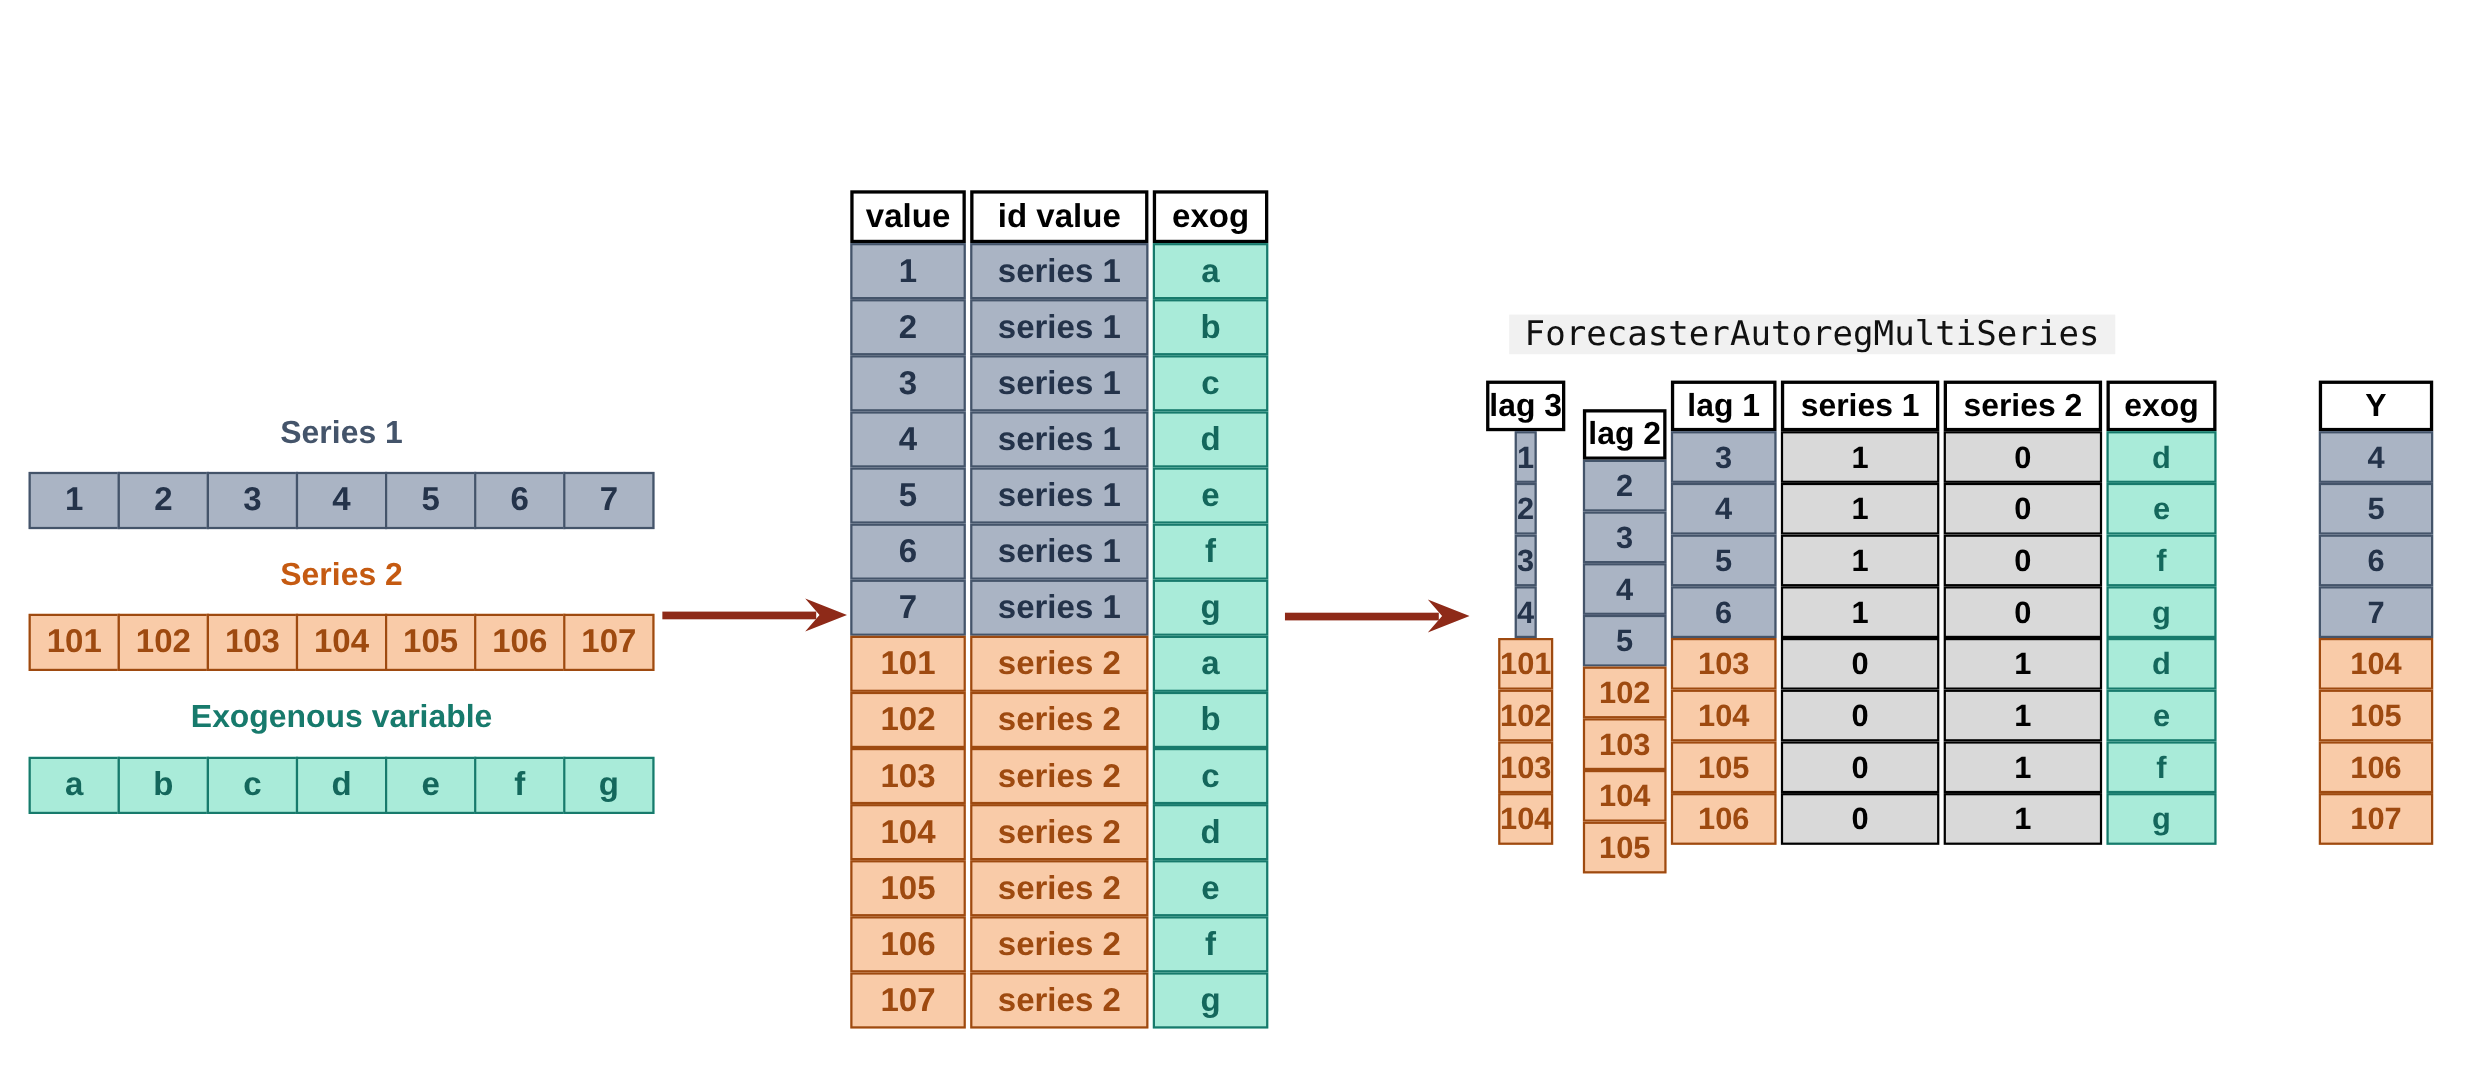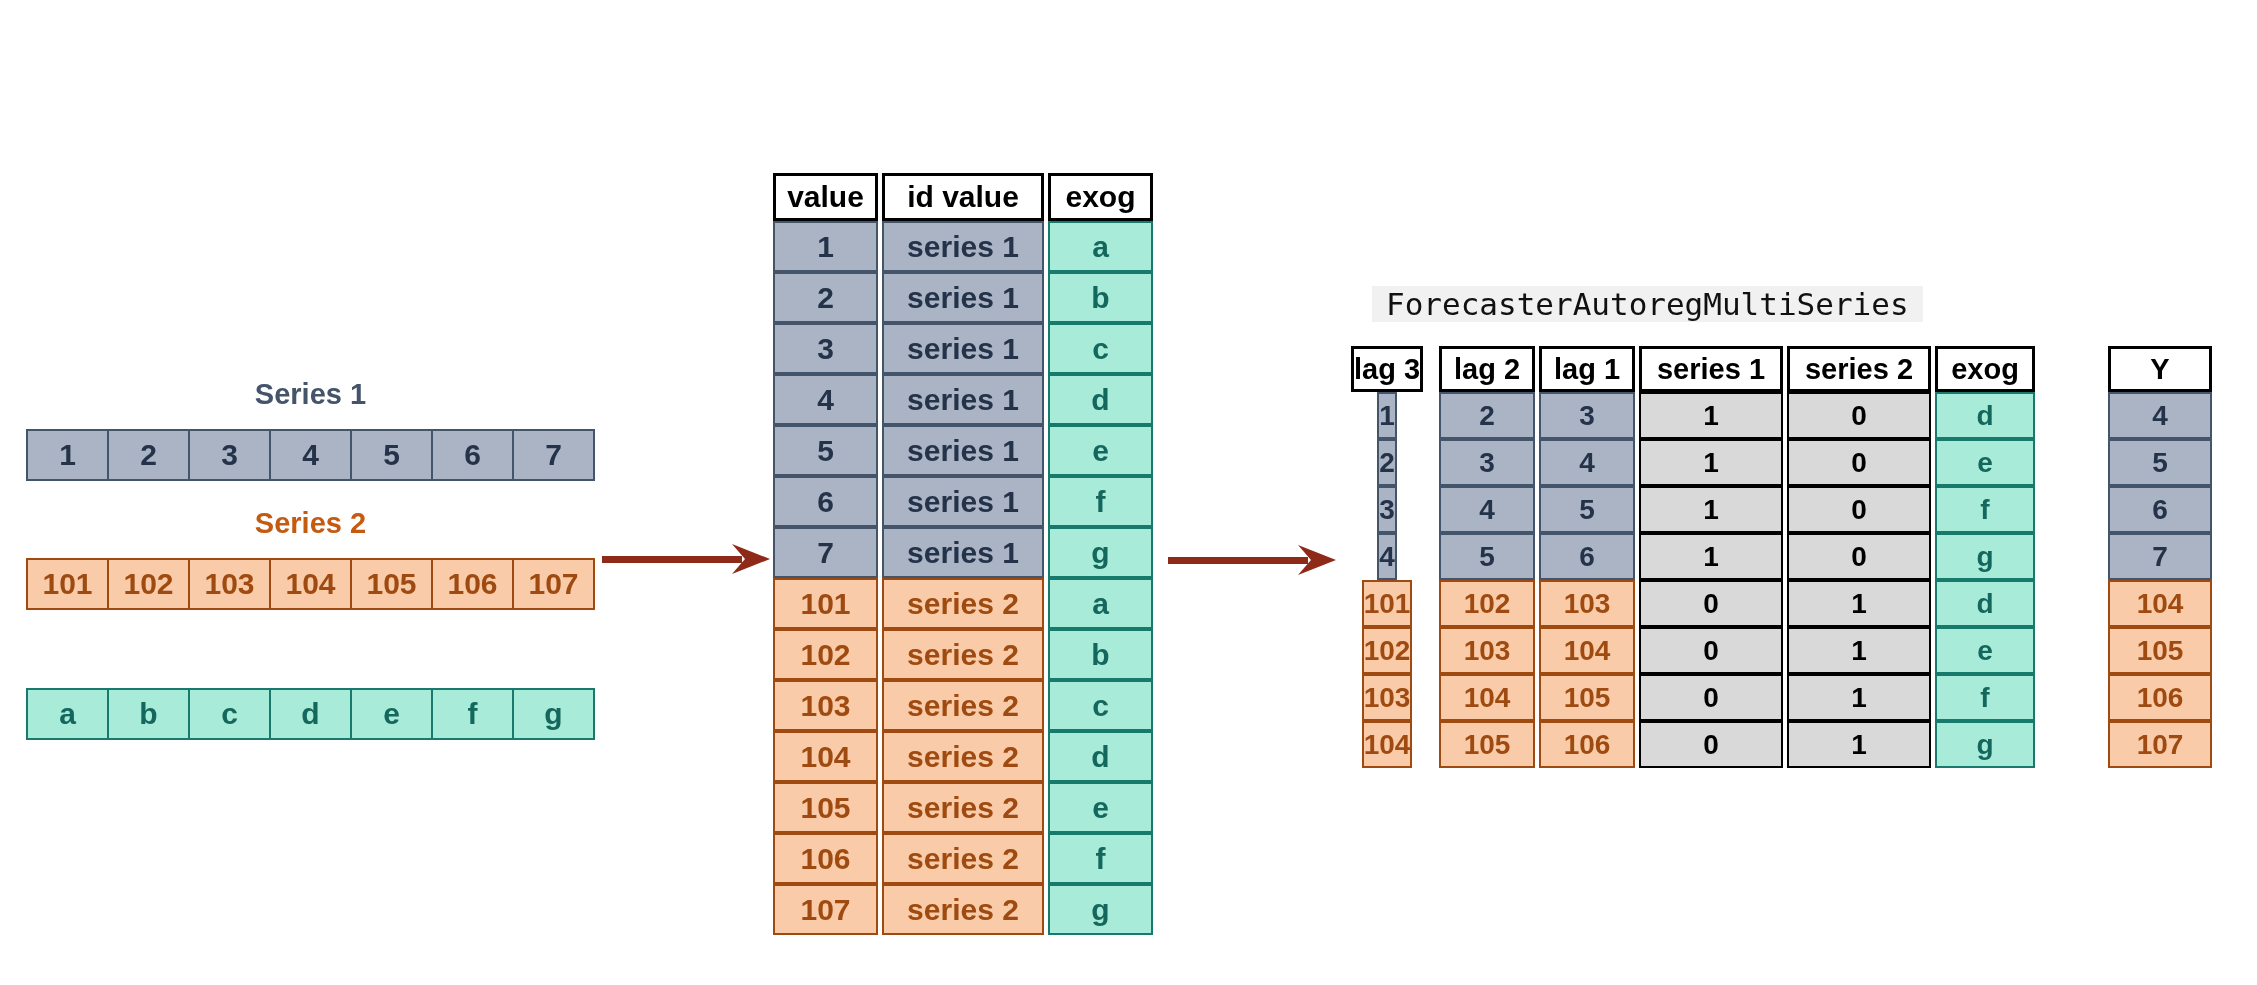--- a/index.html
+++ b/index.html
@@ -68,20 +68,21 @@
   <div class="strip" style="top:558px;" id="strip-s2">
       <div class="cell s2">101</div>
       <div class="cell s2">102</div>
       <div class="cell s2">103</div>
       <div class="cell s2">104</div>
       <div class="cell s2">105</div>
       <div class="cell s2">106</div>
       <div class="cell s2">107</div>
     </div>
 
+  <div class="group-label lbl-exog" style="top:636px;">Exogenous variable</div>
   <div class="strip" style="top:688px;" id="strip-exog">
       <div class="cell teal">a</div>
       <div class="cell teal">b</div>
       <div class="cell teal">c</div>
       <div class="cell teal">d</div>
       <div class="cell teal">e</div>
       <div class="cell teal">f</div>
       <div class="cell teal">g</div>
     </div>
 
@@ -158,21 +159,21 @@
         <div class="cell head">lag 3</div>
         <div class="cell s1">1</div>
         <div class="cell s1">2</div>
         <div class="cell s1">3</div>
         <div class="cell s1">4</div>
         <div class="cell s2">101</div>
         <div class="cell s2">102</div>
         <div class="cell s2">103</div>
         <div class="cell s2">104</div>
       </div>
-      <div class="col-stack" style="width: 96px;">
+      <div class="col-stack" style="width: 76px; margin-top: 26px;">
         <div class="cell head">lag 2</div>
         <div class="cell s1">2</div>
         <div class="cell s1">3</div>
         <div class="cell s1">4</div>
         <div class="cell s1">5</div>
         <div class="cell s2">102</div>
         <div class="cell s2">103</div>
         <div class="cell s2">104</div>
         <div class="cell s2">105</div>
       </div>

